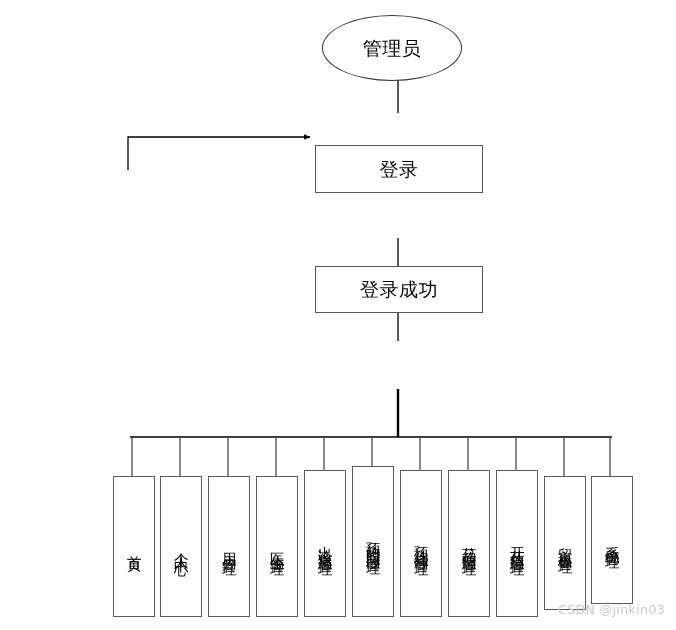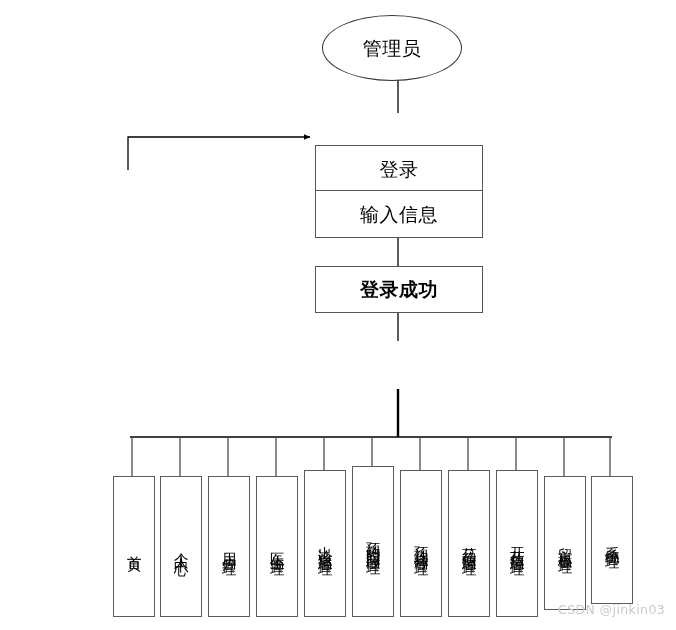--- a/index.html
+++ b/index.html
@@ -115,25 +115,22 @@
   </svg>
 
   <div class="node actor" style="left:322px; top:15px; width:140px; height:66px;">
     <span>管理员</span>
   </div>
 
   <div class="node process" style="left:315px; top:113px; width:168px; height:48px;margin-top:32px;">
     <span>登录</span>
   </div>
 
-  <div class="node process" style="left:315px; top:190px; width:168px; height:48px;">
-    <span>输入信息</span>
-  </div>
 
-  <div class="node process" style="left:315px; top:266px; width:168px; height:47px;font-weight:bold;">
+  <div class="node process" style="left:315px; top:266px; width:168px; height:47px;">
     <span>登录成功</span>
   </div>
 
 
 
   <div class="leaf" style="left:113px; top:476px; width:42px; height:141px;">
     <span class="vtext">首页</span>
   </div>
 
   <div class="leaf" style="left:160px; top:476px; width:42px; height:141px;">

